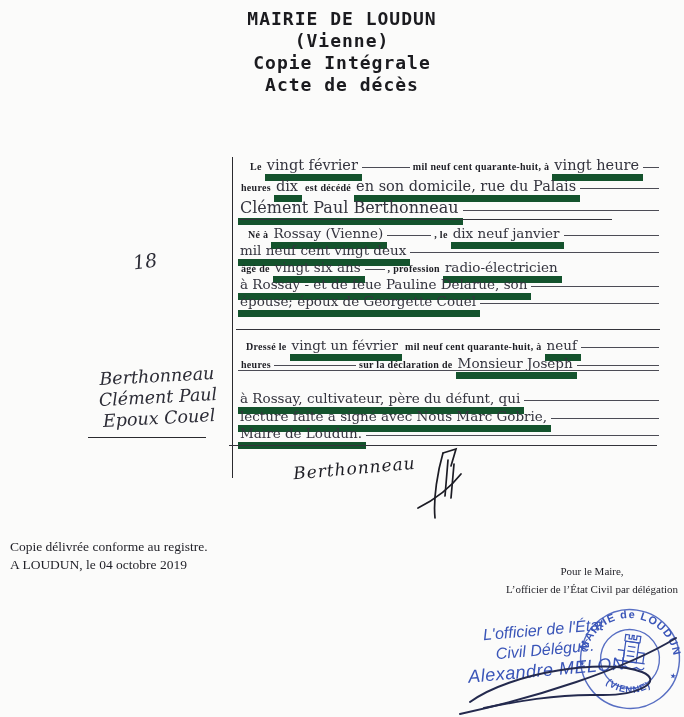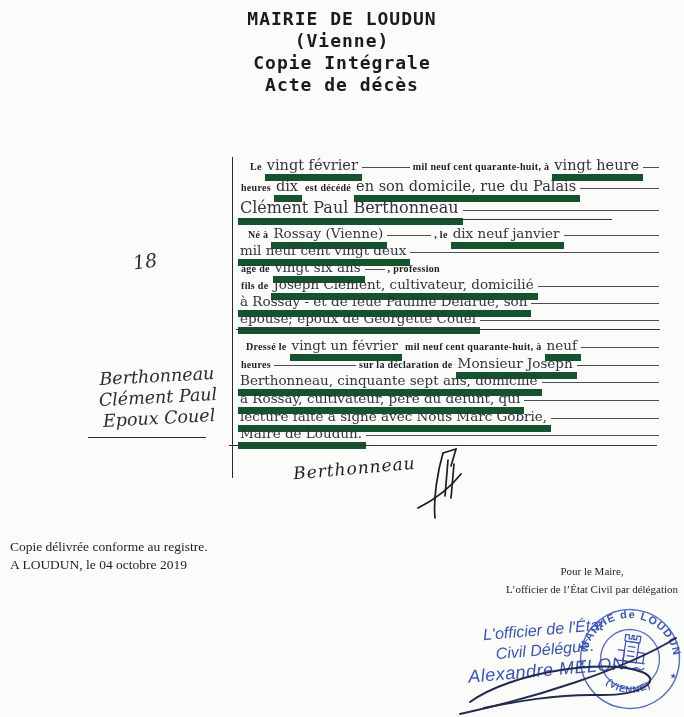--- a/index.html
+++ b/index.html
@@ -108,25 +108,21 @@
   </div>
   <div class="fline">
     <span class="hand">mil neuf cent vingt deux</span>
     <span class="fill"></span>
   </div>
   <div class="fline">
     <span class="printed">âgé de</span>
     <span class="hand">vingt six ans</span>
     <span class="gap" style="width:20px"></span>
     <span class="printed">, profession</span>
-  </div>
-  <div class="fline">
-    <span class="printed">fils de</span>
-    <span class="hand">Joseph Clément, cultivateur, domicilié</span>
-    <span class="fill"></span>
+    <span class="hand">radio-électricien</span>
   </div>
   <div class="fline">
     <span class="hand">à Rossay - et de feue Pauline Delarue, son</span>
     <span class="fill"></span>
   </div>
   <div class="fline">
     <span class="hand">épouse; époux de Georgette Couel</span>
     <span class="fill"></span>
   </div>
 </div>
@@ -141,21 +137,20 @@
     <span class="fill"></span>
   </div>
   <div class="fline">
     <span class="printed">heures</span>
     <span class="gap" style="width:82px"></span>
     <span class="printed">sur la déclaration de</span>
     <span class="hand">Monsieur Joseph</span>
     <span class="fill"></span>
   </div>
   <div class="fline">
-    <span class="hand">Berthonneau, cinquante sept ans, domicilié</span>
     <span class="fill"></span>
   </div>
   <div class="fline">
     <span class="hand">à Rossay, cultivateur, père du défunt, qui</span>
     <span class="fill"></span>
   </div>
   <div class="fline">
     <span class="hand">lecture faite a signé avec Nous Marc Gobrie,</span>
     <span class="fill"></span>
   </div>

